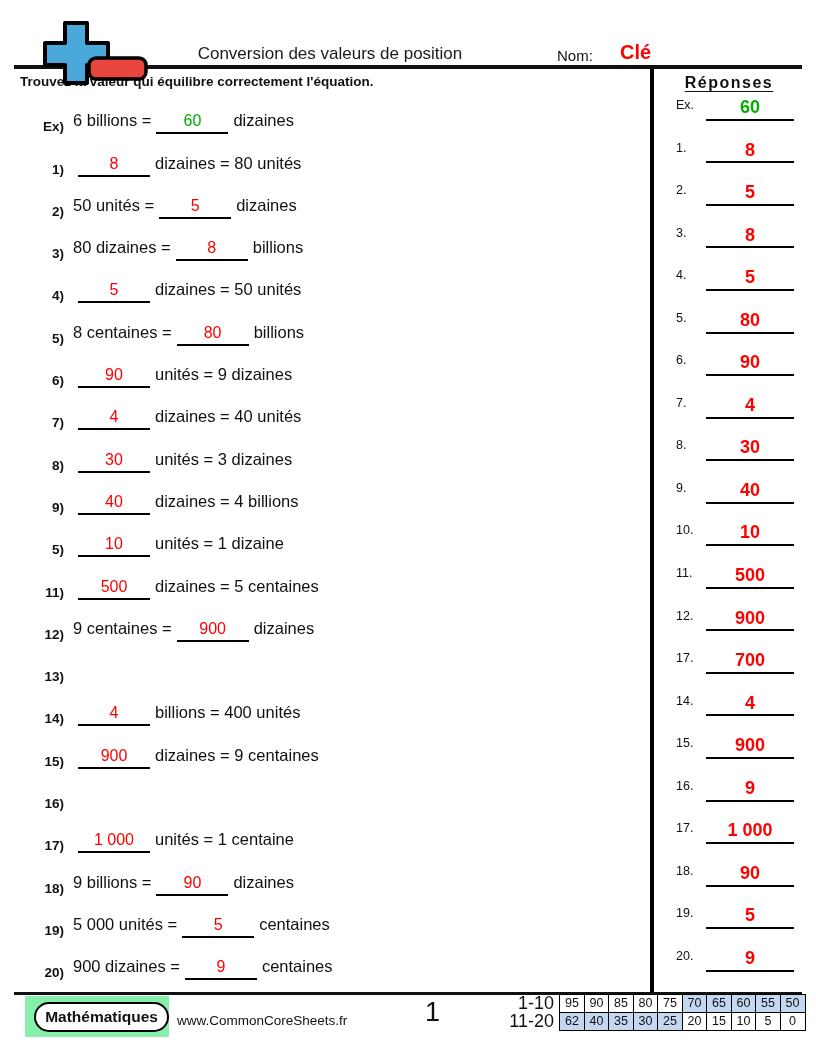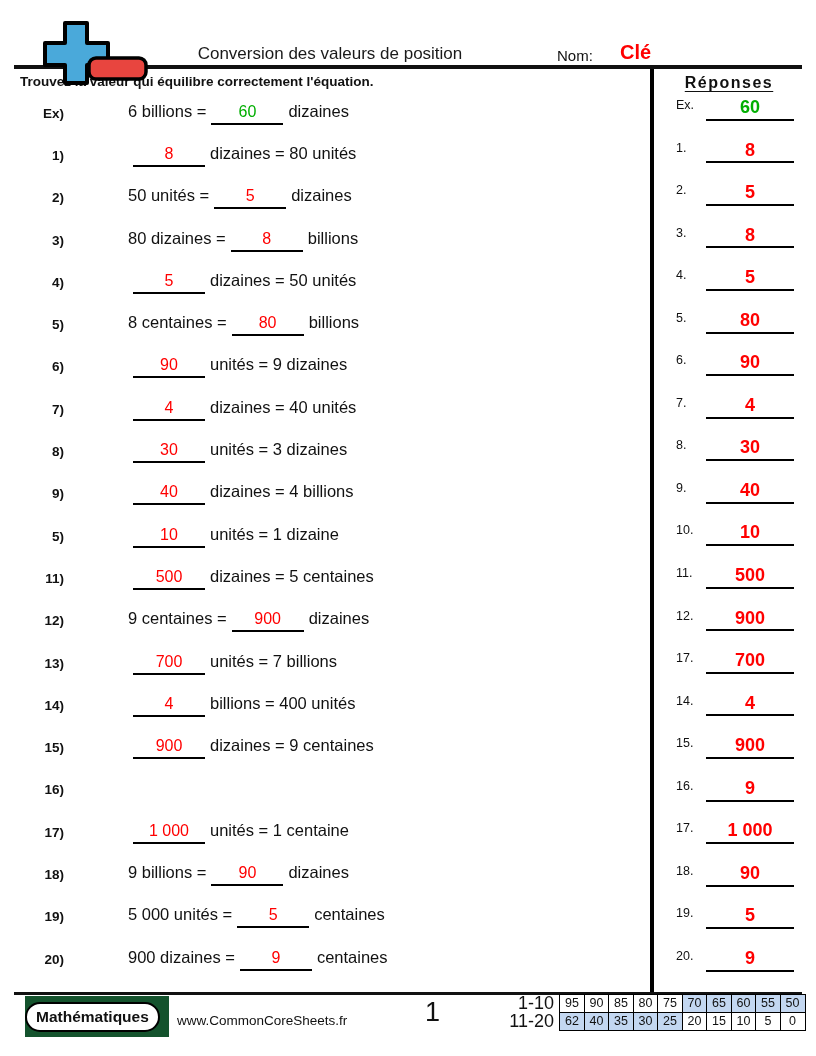--- a/index.html
+++ b/index.html
@@ -23,43 +23,43 @@
     position:absolute; left:650px; top:69px; height:924px; width:3px;
     border-left:2px solid #000; border-right:2px solid #000; box-sizing:border-box;
   }
   .responses-header {
     position:absolute; left:656px; top:74px; width:146px; text-align:center;
     font-size:16px; font-weight:bold; letter-spacing:1.5px;
     text-decoration:underline; text-underline-offset:3px;
   }
   
   .questions { position:absolute; left:24px; top:92px; width:610px; }
-  .q-row { height:42.3px; display:flex; align-items:center;gap:9px; }
+  .q-row { height:42.3px; display:flex; align-items:flex-end; }
   .q-num { width:40px; flex-shrink:0; text-align:right; padding-right:9px; font-size:13.5px; font-weight:bold; }
-  .q-body { font-size:16.5px; white-space:nowrap;margin-left:46px; }
+  .q-body { font-size:16.5px; white-space:nowrap; }
   .blank {
     display:inline-block; min-width:56px; margin:0 5px; padding:0 8px 2px 8px;
     border-bottom:2px solid #000; text-align:center; font-size:16px;
   }
   .red   { color:#ff0000; }
   .green { color:#00ae00; }
   
   .answers { position:absolute; left:656px; top:98px; width:146px; }
   .a-row { height:42.55px; display:flex; align-items:flex-start;margin-left:18px; }
   .a-num { width:30px; flex-shrink:0; font-size:12.5px; padding-left:2px; }
   .a-line {
     flex:1; margin-right:8px; border-bottom:2px solid #000;
     text-align:center; font-weight:bold; font-size:18px; padding-bottom:1px;
     line-height:1.1;
   }
   
   .footer-rule { position:absolute; left:14px; right:14px; top:992px; height:3px; background:#111; }
   .brand {
     position:absolute; left:25px; top:996px; width:144px; height:41px;
-    background:#14532d; display:flex; align-items:center; justify-content:flex-start;
+    background:#86efac; display:flex; align-items:center; justify-content:flex-end;
   }
   .brand-pill {
     background:#fff; border:2.5px solid #000; border-radius:17px;
     padding:4px 9px; font-weight:bold; font-size:15.5px; white-space:nowrap;
   }
   .site-url { position:absolute; left:177px; top:1013px; font-size:13.5px; }
   .page-number { position:absolute; left:425px; top:997px; font-size:27px; }
   .score-table { position:absolute; left:506px; top:994px; }
   .score-row { display:flex; height:19px; }
   .score-row + .score-row { margin-top:-1.5px; }
@@ -152,21 +152,20 @@
         <span class="q-body"><span></span><span class="blank"><span class="red">500</span></span><span>dizaines = 5 centaines</span></span>
       </div>
 
       <div class="q-row">
         <span class="q-num">12)</span>
         <span class="q-body"><span>9 centaines =</span><span class="blank"><span class="red">900</span></span><span>dizaines</span></span>
       </div>
 
       <div class="q-row">
         <span class="q-num">13)</span>
-        <span class="q-body"><span></span><span class="blank"><span class="red">700</span></span><span>unités = 7 billions</span></span>
       </div>
 
       <div class="q-row">
         <span class="q-num">14)</span>
         <span class="q-body"><span></span><span class="blank"><span class="red">4</span></span><span>billions = 400 unités</span></span>
       </div>
 
       <div class="q-row">
         <span class="q-num">15)</span>
         <span class="q-body"><span></span><span class="blank"><span class="red">900</span></span><span>dizaines = 9 centaines</span></span>

